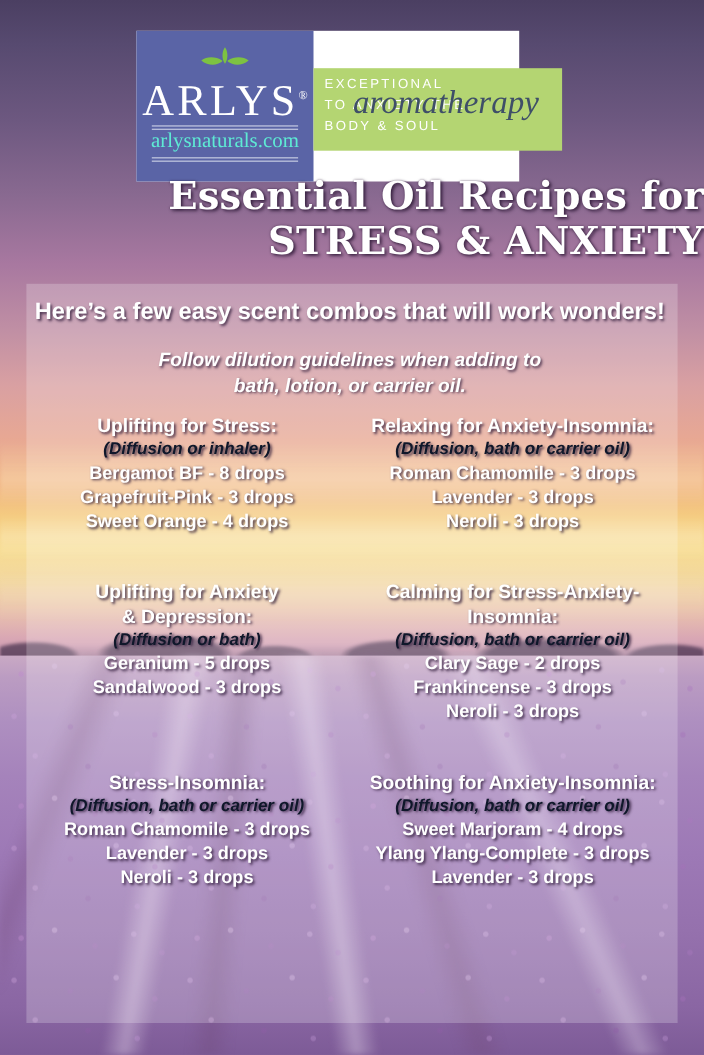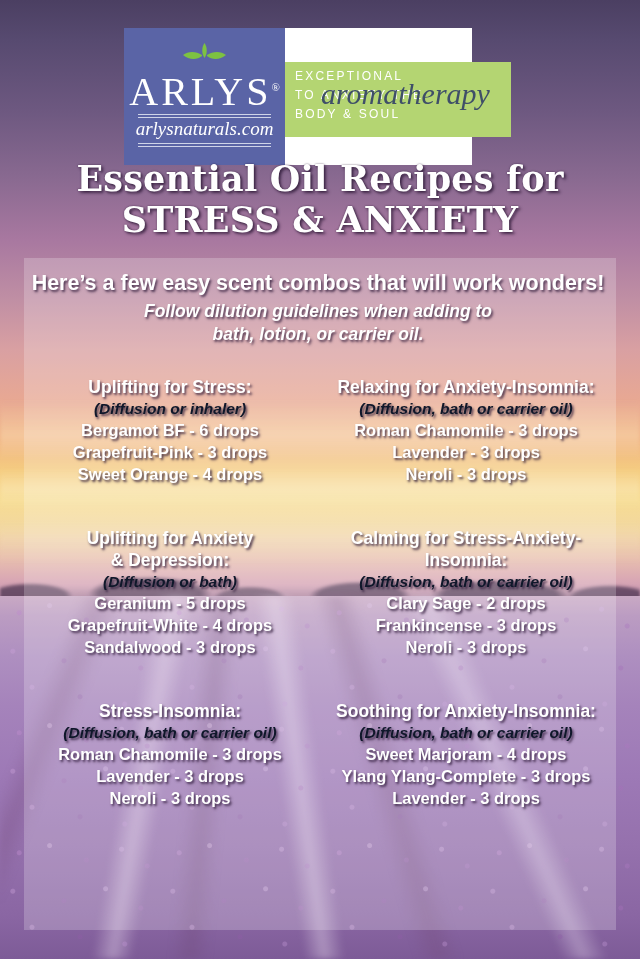--- a/index.html
+++ b/index.html
@@ -142,51 +142,51 @@
     position:absolute; left:0; right:0; top:38px;
     text-align:center; color:#ffffff;
     font-family:"Liberation Serif", serif;
     font-size:40px; letter-spacing:3px; line-height:42px;
   }
   #arlys-reg {
     font-size:11px; vertical-align:super; letter-spacing:0;
   }
   #arlys-url {
     position:absolute; left:0; right:0; top:90px;
-    text-align:center; color:#ffffff;
-    font-family:"Liberation Serif", serif; font-style:italic;
+    text-align:center; color:#5eead4;
+    font-family:"Liberation Serif", serif; 
     font-size:19px; line-height:22px; white-space:nowrap;
   }
   .rule { position:absolute; height:1px; background:#cfd4e8; left:14px; right:14px; }
   .rule.r1 { top:86px; } .rule.r2 { top:89px; }
   .rule.r3 { top:115px; } .rule.r4 { top:118px; }
 
   
   #headline {
     position:absolute; left:0; right:0; top:158px; z-index:6;
-    text-align:center; color:#ffffff;
+    text-align:right; color:#ffffff;
     font-family:"DejaVu Serif", serif; font-weight:bold;
     font-size:35px; line-height:41px; letter-spacing:.2px;
     text-shadow:2px 2px 3px rgba(40,20,50,.75), 0 0 2px rgba(40,20,50,.6);
   }
 
   
   #intro { position:absolute; left:24px; width:588px; top:270px; z-index:6; text-align:center; }
   #intro-main {
     color:#ffffff; font-size:21.5px; font-weight:bold; line-height:26px;
     text-shadow:1.5px 1.5px 2.5px rgba(45,25,55,.8);
     font-family:"Liberation Sans", sans-serif;
   }
   .intro-sub {
     color:#ffffff; font-size:17.5px; font-weight:bold; font-style:italic;
     line-height:23px;
     text-shadow:1.5px 1.5px 2.5px rgba(45,25,55,.8);
     font-family:"Liberation Sans", sans-serif;
   }
-  #intro-sub-wrap { margin-top:4px; }
+  #intro-sub-wrap { margin-top:20px; }
 
   
   #grid {
     position:absolute; left:24px; top:376px; width:496px; z-index:6;
     display:grid; grid-template-columns:292px 300px;
     row-gap:42px;
   }
   .recipe { text-align:center; padding:0 4px; }
   .r-title {
     color:#ffffff; font-weight:bold; font-size:17.5px; line-height:22px;
@@ -258,37 +258,36 @@
   <div id="intro-sub-wrap">
     <div class="intro-sub">Follow dilution guidelines when adding to</div>
     <div class="intro-sub">bath, lotion, or carrier oil.</div>
   </div>
 </div>
 
 <div id="grid">
     <div class="recipe">
       <div class="r-title">Uplifting for Stress:</div>
       <div class="r-method">(Diffusion or inhaler)</div>
-      <div class="r-ing">Bergamot BF - 6 drops</div>
+      <div class="r-ing">Bergamot BF - 8 drops</div>
       <div class="r-ing">Grapefruit-Pink - 3 drops</div>
       <div class="r-ing">Sweet Orange - 4 drops</div>
     </div>
     <div class="recipe">
       <div class="r-title">Relaxing for Anxiety-Insomnia:</div>
       <div class="r-method">(Diffusion, bath or carrier oil)</div>
       <div class="r-ing">Roman Chamomile - 3 drops</div>
       <div class="r-ing">Lavender - 3 drops</div>
       <div class="r-ing">Neroli - 3 drops</div>
     </div>
     <div class="recipe">
       <div class="r-title">Uplifting for Anxiety</div>
       <div class="r-title">&amp; Depression:</div>
       <div class="r-method">(Diffusion or bath)</div>
       <div class="r-ing">Geranium - 5 drops</div>
-      <div class="r-ing">Grapefruit-White - 4 drops</div>
       <div class="r-ing">Sandalwood - 3 drops</div>
     </div>
     <div class="recipe">
       <div class="r-title">Calming for Stress-Anxiety-</div>
       <div class="r-title">Insomnia:</div>
       <div class="r-method">(Diffusion, bath or carrier oil)</div>
       <div class="r-ing">Clary Sage - 2 drops</div>
       <div class="r-ing">Frankincense - 3 drops</div>
       <div class="r-ing">Neroli - 3 drops</div>
     </div>

